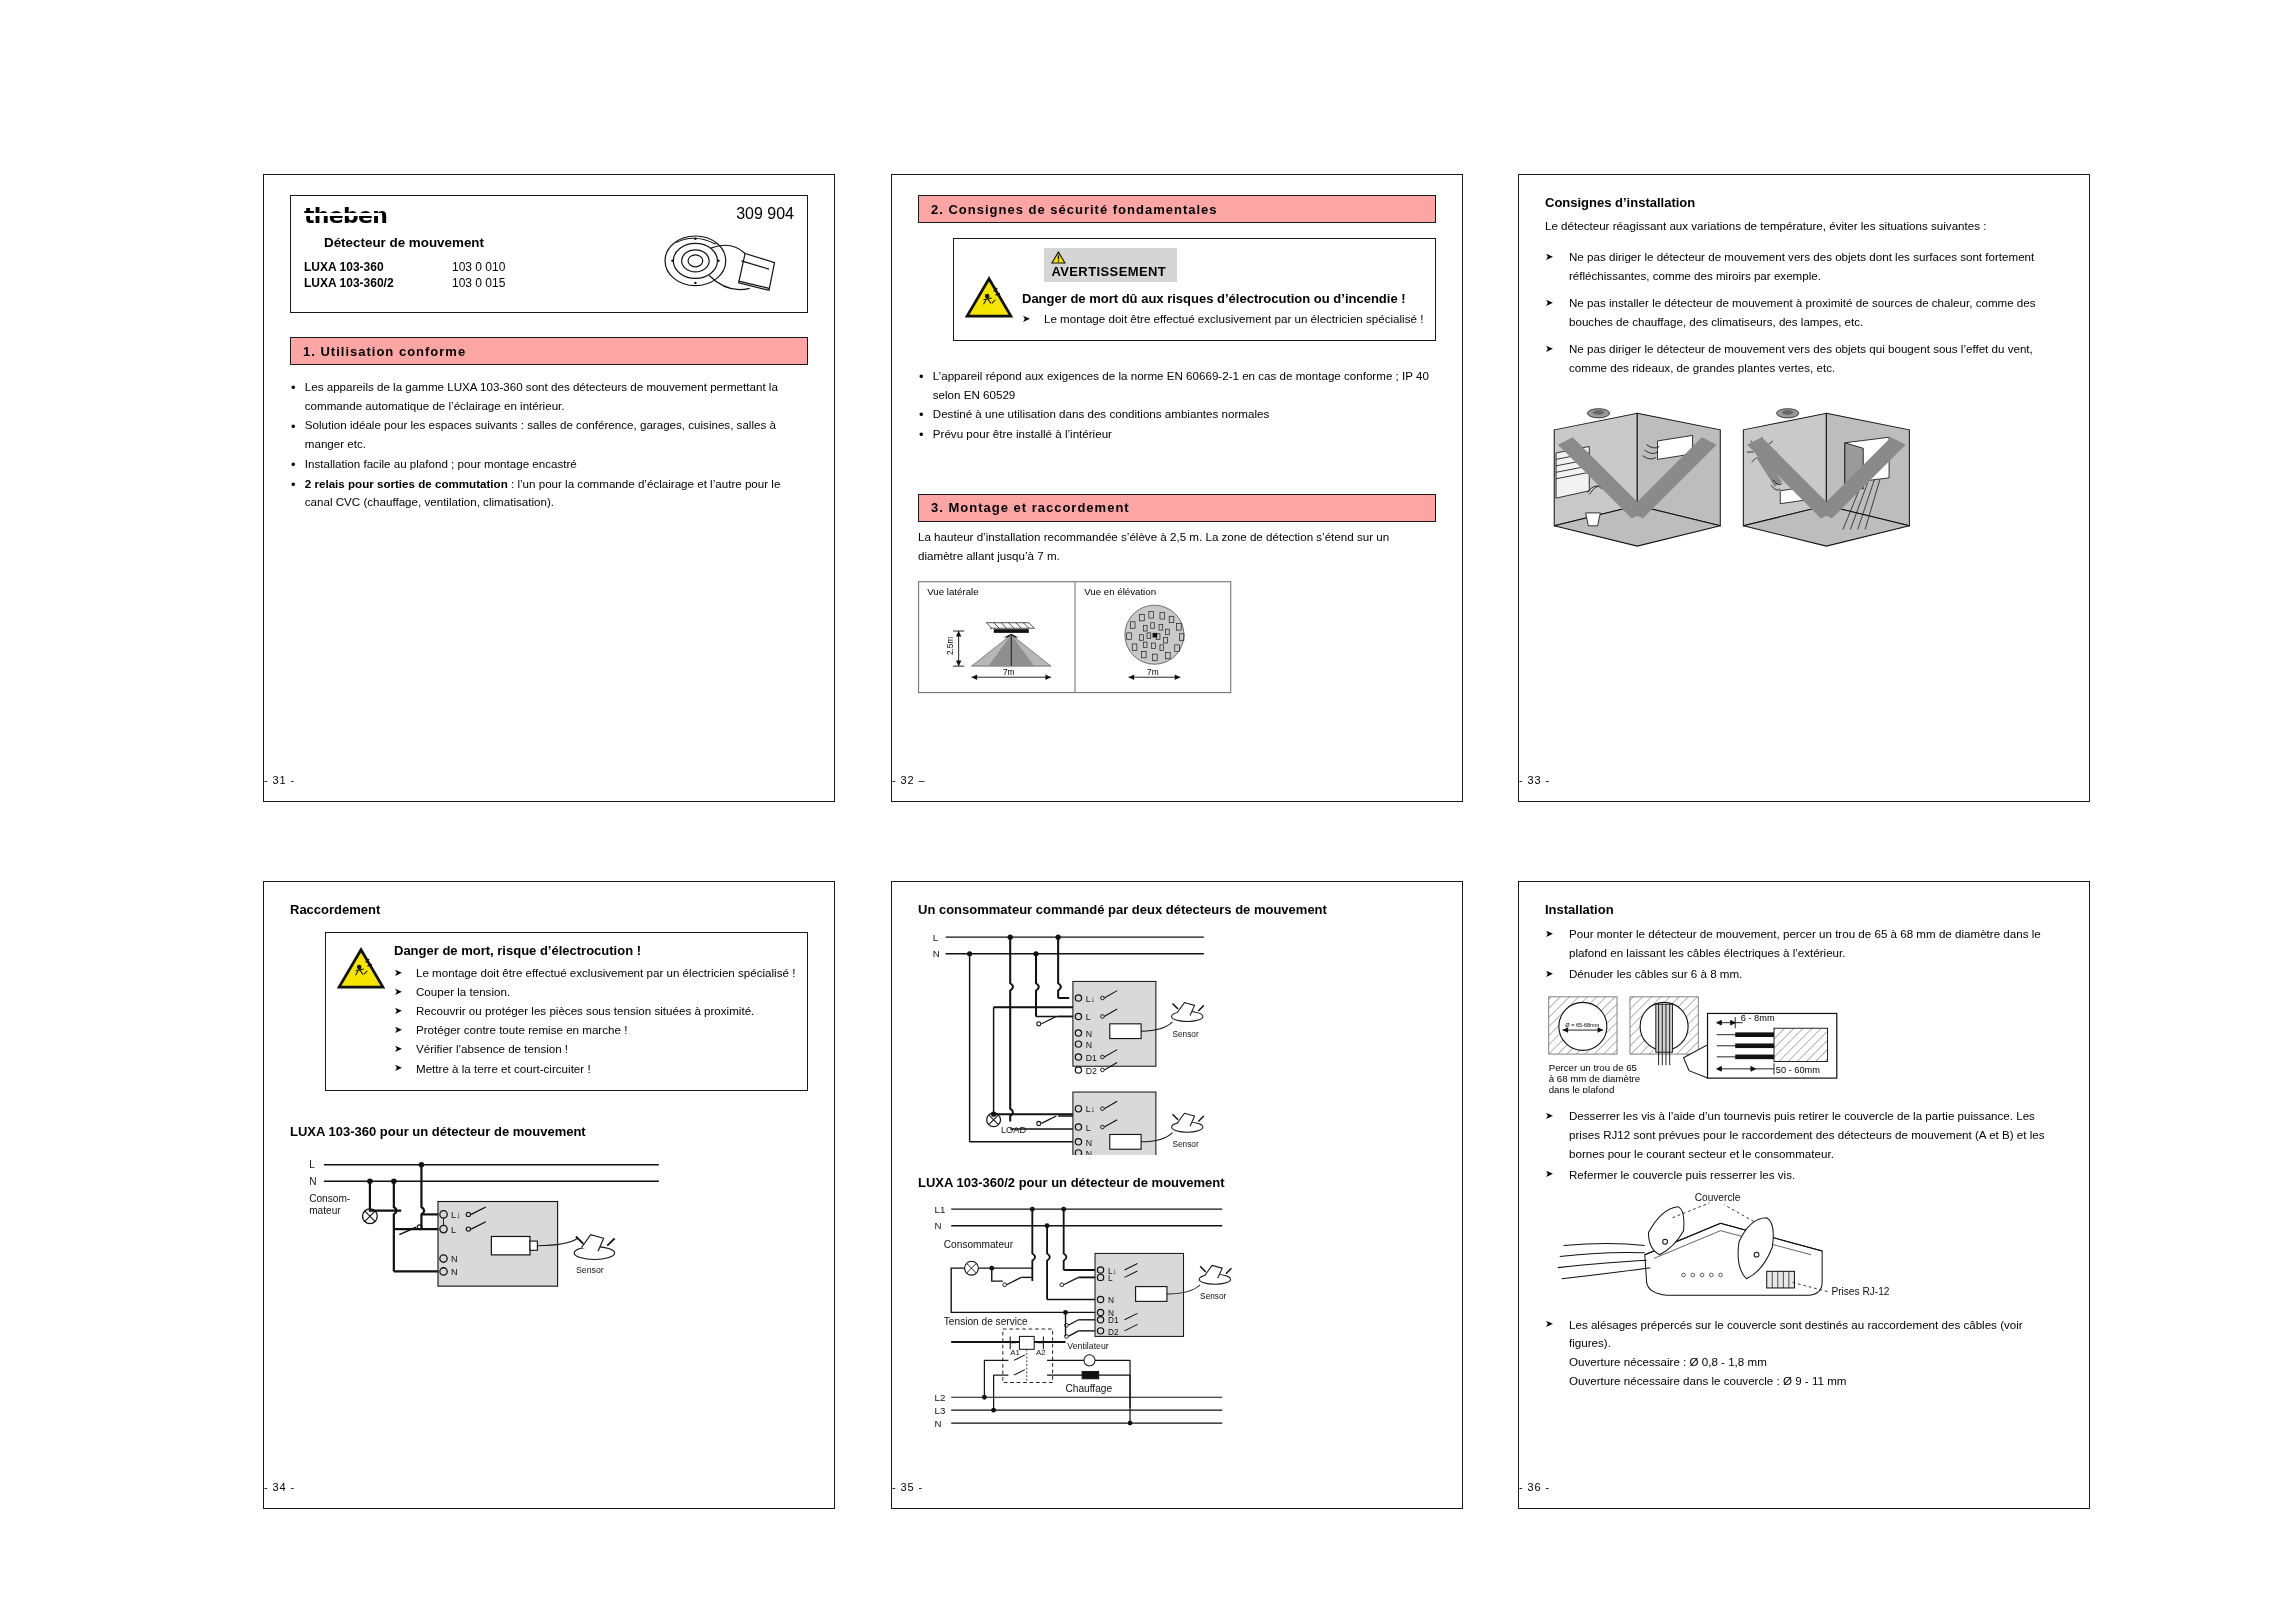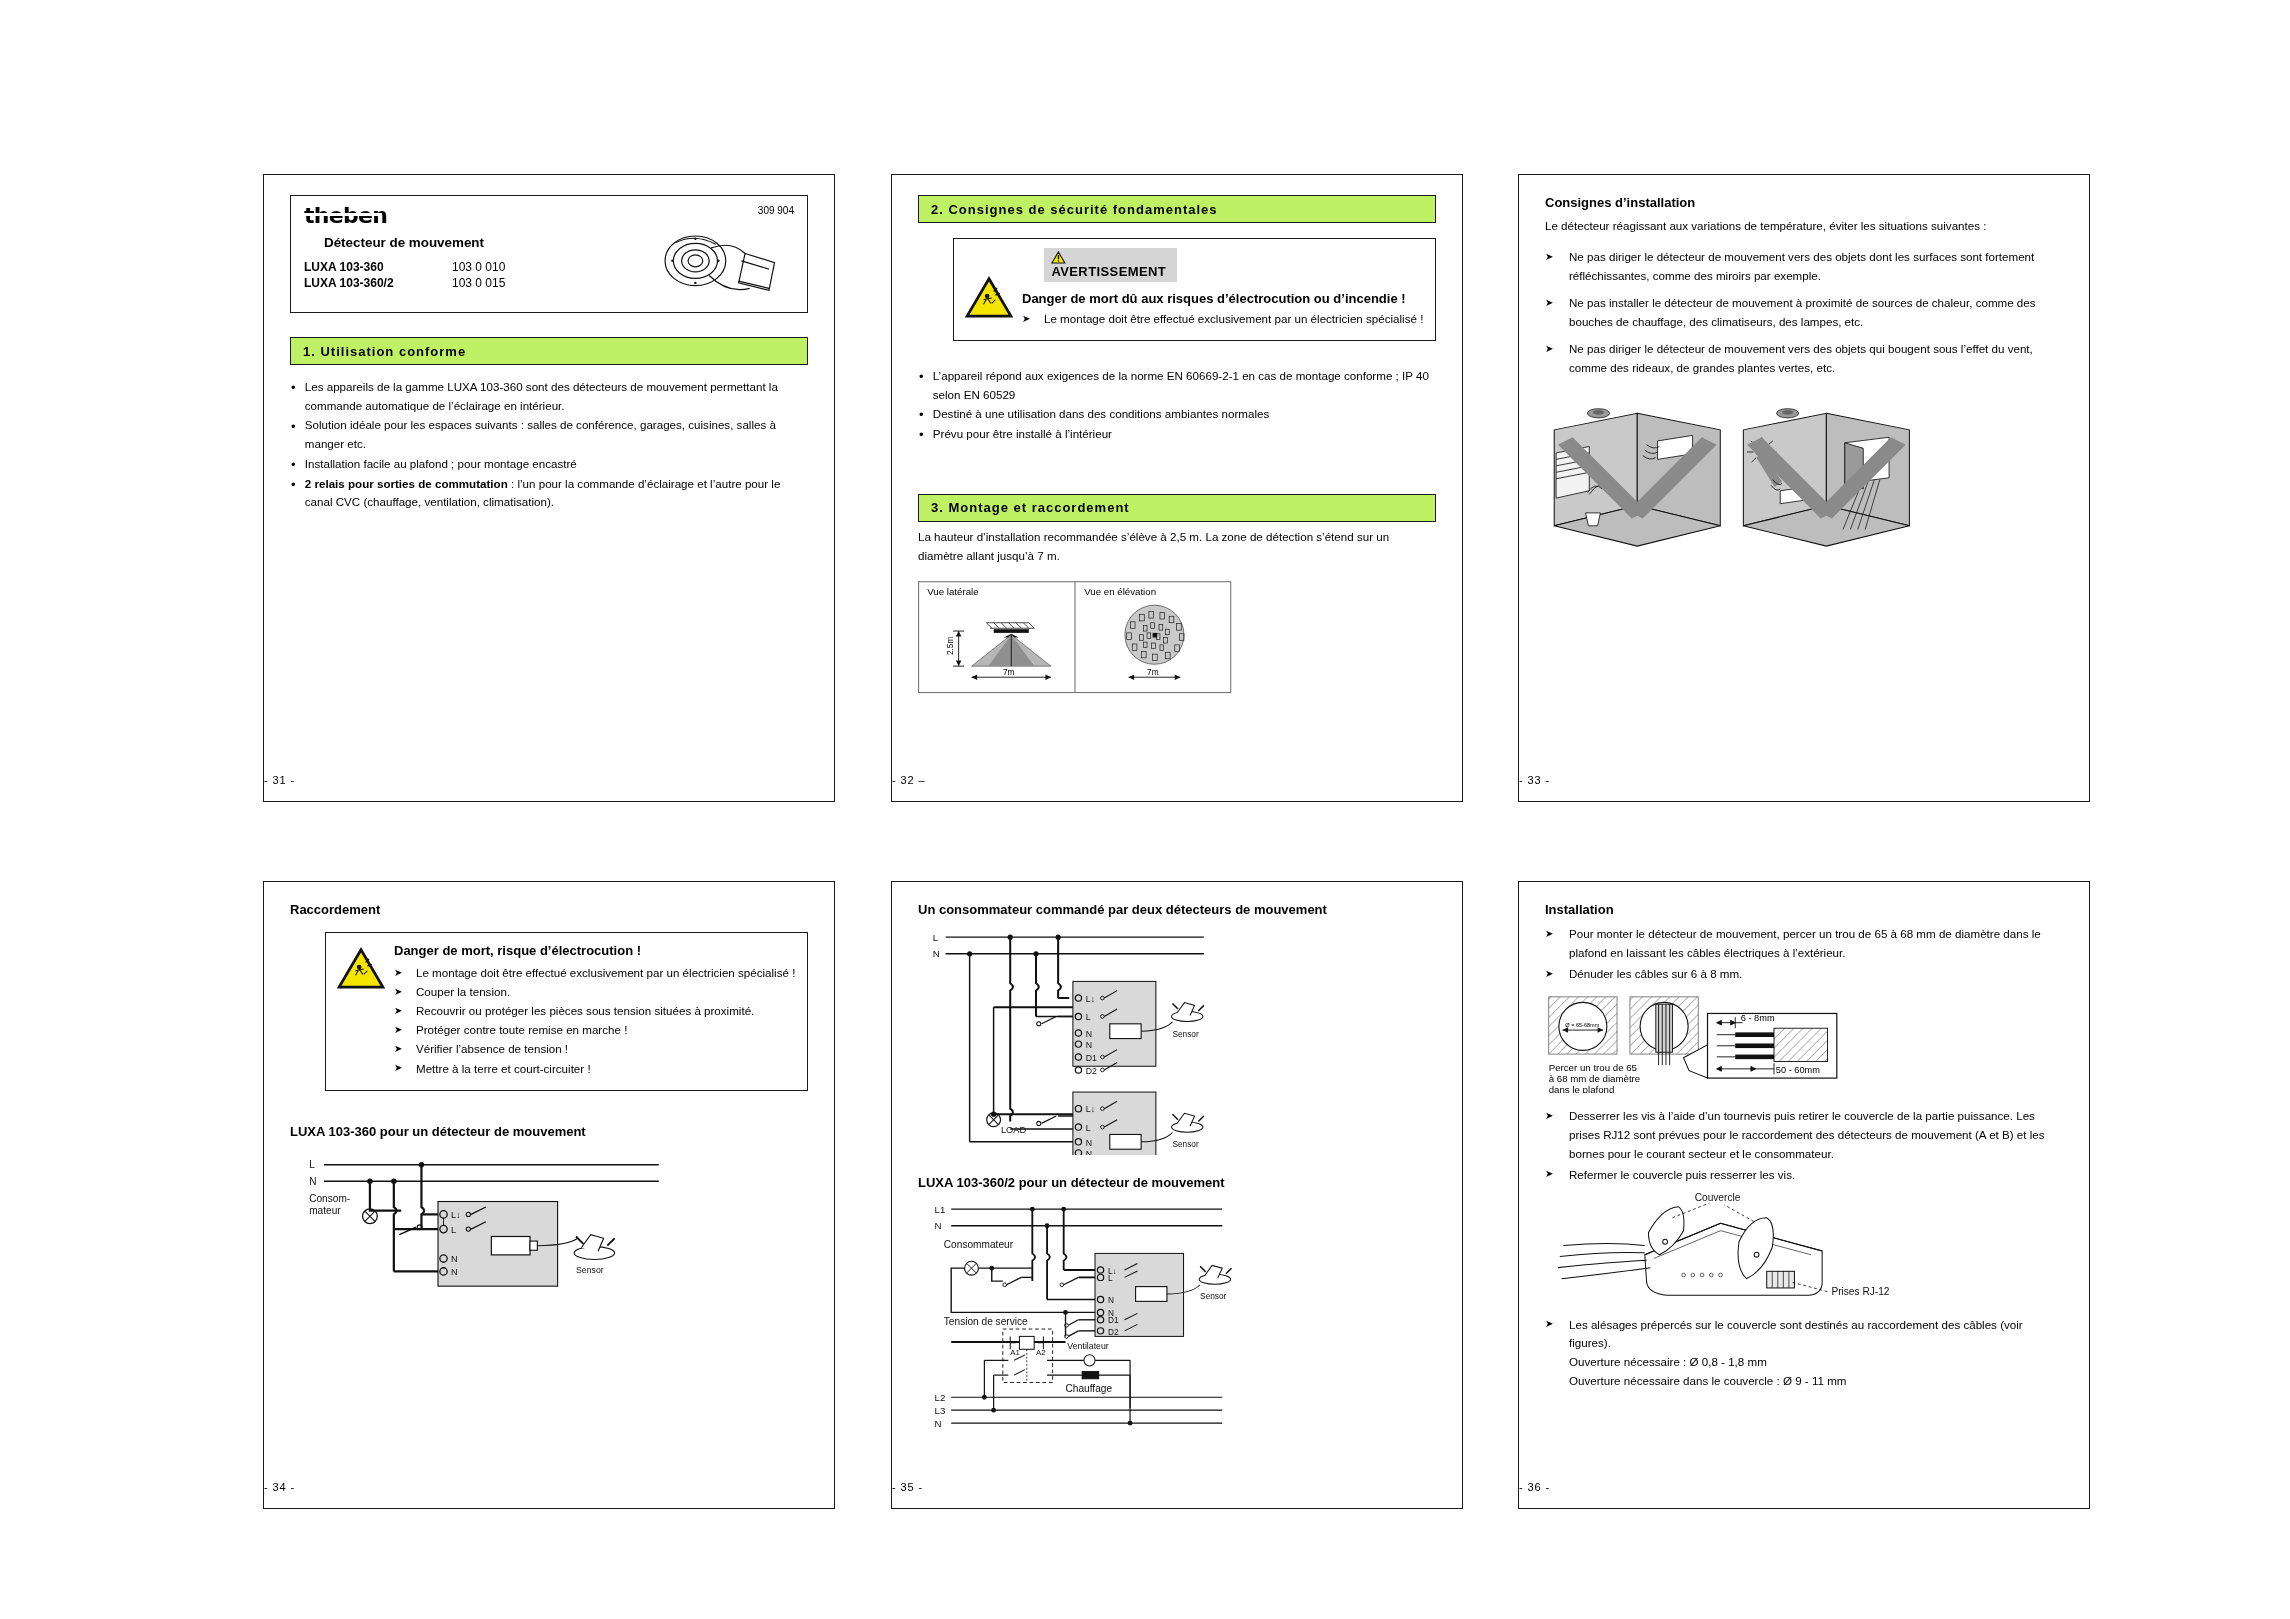--- a/index.html
+++ b/index.html
@@ -57,35 +57,35 @@
     content: "";
     position: absolute;
     left: 0; right: 5.5px;
     top: 8.3px;
     height: 2.8px;
     background: #ffffff;
   }
   .art-no {
     position: absolute;
     right: 13px; top: 9.2px;
-    font-size: 10px;
+    font-size: 16px;
   }
   .prod-title {
     font-weight: bold;
     font-size: 13.4px;
     margin-top: 8.3px;
     padding-left: 20px;
   }
   .prod-rows { margin-top: 10px; }
   .prod-row { display: flex; font-weight: bold; font-size: 12px; line-height: 1.32; }
   .prod-name { width: 148px; }
   .prod-code { font-weight: normal; }
 
   .section-bar {
-    background: #bef264;
+    background: #fca5a5;
     border: 1.1px solid #1a1a1a;
     font-weight: bold;
     font-size: 13px;
     letter-spacing: 1px;
     padding: 5.5px 12px;
     margin-top: 24px;
   }
   .section-bar.tight { margin-top: 0; }
 
   ul.bul { list-style: none; margin: 13px 0 0 0; padding: 0; }

